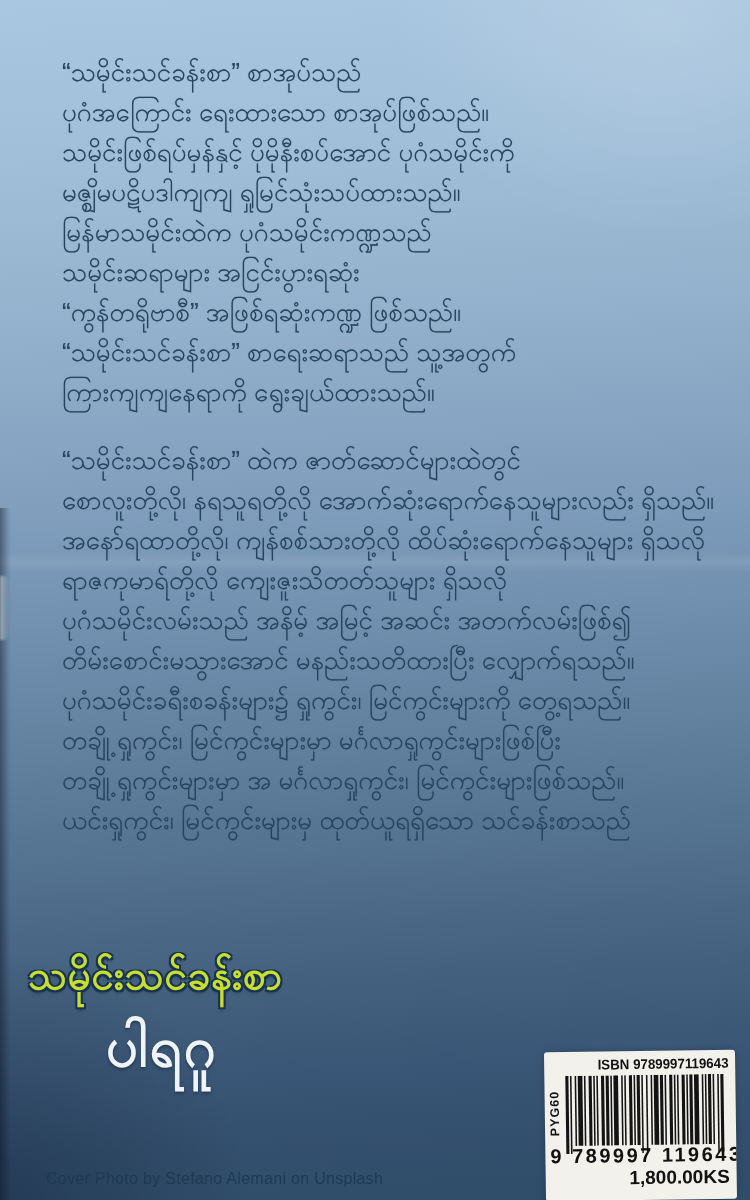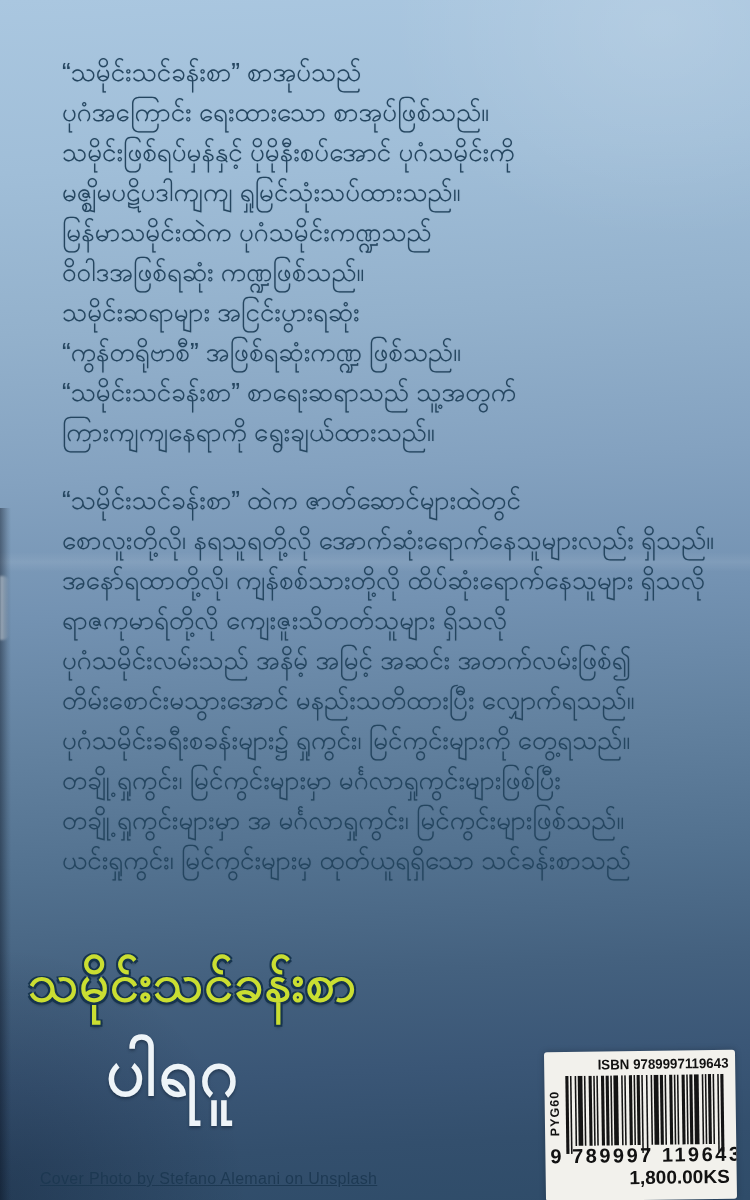--- a/index.html
+++ b/index.html
@@ -37,36 +37,36 @@
   .blurb {
     position:absolute; left:62px; top:52px; width:650px;
     color:#24455f;
     font-size:26px; line-height:40px;
     text-shadow:0 0 1px rgba(36,69,95,0.35);
   }
   .blurb .para { margin-bottom:28px; }
   .blurb .line { white-space:nowrap; }
   .title-block { position:absolute; left:28px; top:950px; }
   .book-title {
-    font-size:52px; font-weight:bold; letter-spacing:1px;
+    font-size:40px; font-weight:bold; letter-spacing:1px;
     color:#cade32;
     text-shadow:
       -2px -1px 0 #16344e, 2px -1px 0 #16344e,
       -2px  2px 0 #16344e, 2px  2px 0 #16344e,
       0 3px 3px rgba(0,0,0,0.35);
   }
   .author {
     margin:2px 0 0 78px;
-    font-size:68px; font-weight:bold; letter-spacing:2px;
+    font-size:56px; font-weight:bold; letter-spacing:2px;
     color:#eef4f8;
     text-shadow:0 2px 3px rgba(10,25,40,0.45);
   }
   .credit {
-    position:absolute; left:40px; top:1170px;
-    font-size:16px; color:#1b3750; opacity:0.88; letter-spacing:0.3px;text-decoration:underline;
+    position:absolute; left:46px; top:1170px;
+    font-size:16px; color:#1b3750; opacity:0.88; letter-spacing:0.3px;
   }
   .barcode-label {
     position:absolute; left:545px; top:1051px;
     width:191px; height:149px;
     background:#f2f1ec;
     border-radius:3px;
     transform:rotate(-0.8deg);
     box-shadow:0 0 6px rgba(0,0,0,0.25);
     color:#121212;
     overflow:hidden;
@@ -99,21 +99,20 @@
   <div class="left-edge"></div>
   <div class="left-notch"></div>
 
   <div class="blurb">
     <div class="para">
       <div class="line">“သမိုင်းသင်ခန်းစာ” စာအုပ်သည်</div>
       <div class="line">ပုဂံအကြောင်း ရေးထားသော စာအုပ်ဖြစ်သည်။</div>
       <div class="line">သမိုင်းဖြစ်ရပ်မှန်နှင့် ပိုမိုနီးစပ်အောင် ပုဂံသမိုင်းကို</div>
       <div class="line">မဇ္ဈိမပဋိပဒါကျကျ ရှုမြင်သုံးသပ်ထားသည်။</div>
       <div class="line">မြန်မာသမိုင်းထဲက ပုဂံသမိုင်းကဏ္ဍသည်</div>
-      <div class="line">ဝိဝါဒအဖြစ်ရဆုံး ကဏ္ဍဖြစ်သည်။</div>
       <div class="line">သမိုင်းဆရာများ အငြင်းပွားရဆုံး</div>
       <div class="line">“ကွန်တရိုဗာစီ” အဖြစ်ရဆုံးကဏ္ဍ ဖြစ်သည်။</div>
       <div class="line">“သမိုင်းသင်ခန်းစာ” စာရေးဆရာသည် သူ့အတွက်</div>
       <div class="line">ကြားကျကျနေရာကို ရွေးချယ်ထားသည်။</div>
     </div>
     <div class="para">
       <div class="line">“သမိုင်းသင်ခန်းစာ” ထဲက ဇာတ်ဆောင်များထဲတွင်</div>
       <div class="line">စောလူးတို့လို၊ နရသူရတို့လို အောက်ဆုံးရောက်နေသူများလည်း ရှိသည်။</div>
       <div class="line">အနော်ရထာတို့လို၊ ကျန်စစ်သားတို့လို ထိပ်ဆုံးရောက်နေသူများ ရှိသလို</div>
       <div class="line">ရာဇကုမာရ်တို့လို ကျေးဇူးသိတတ်သူများ ရှိသလို</div>

